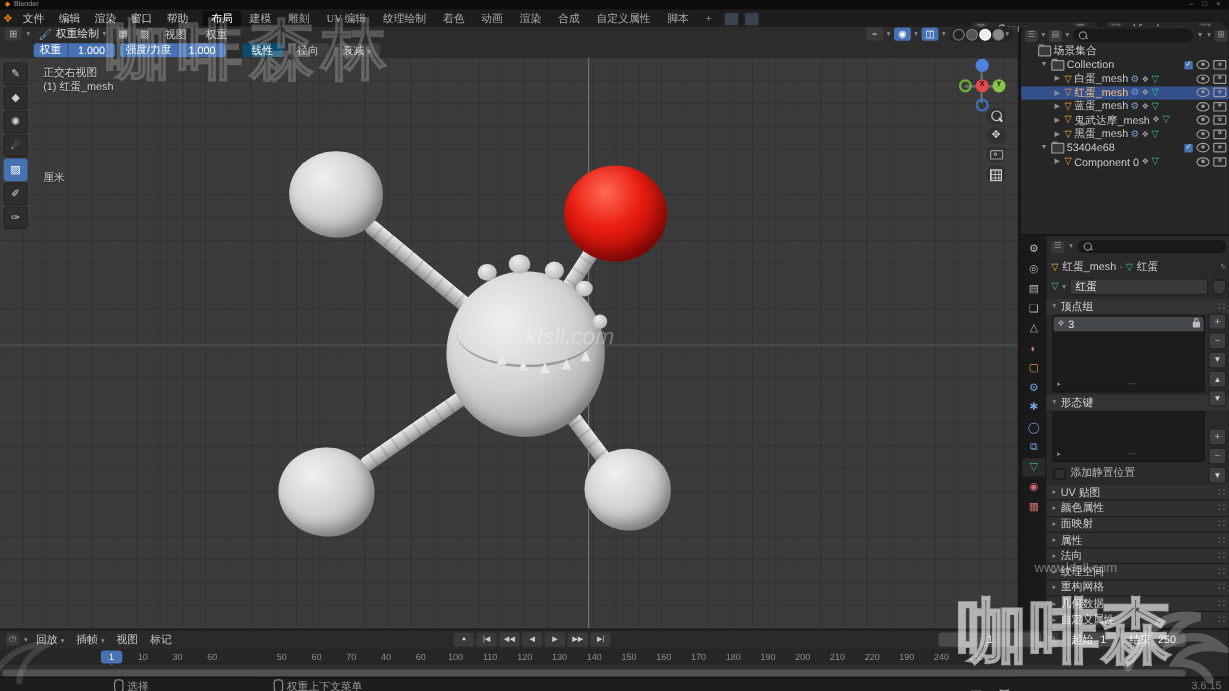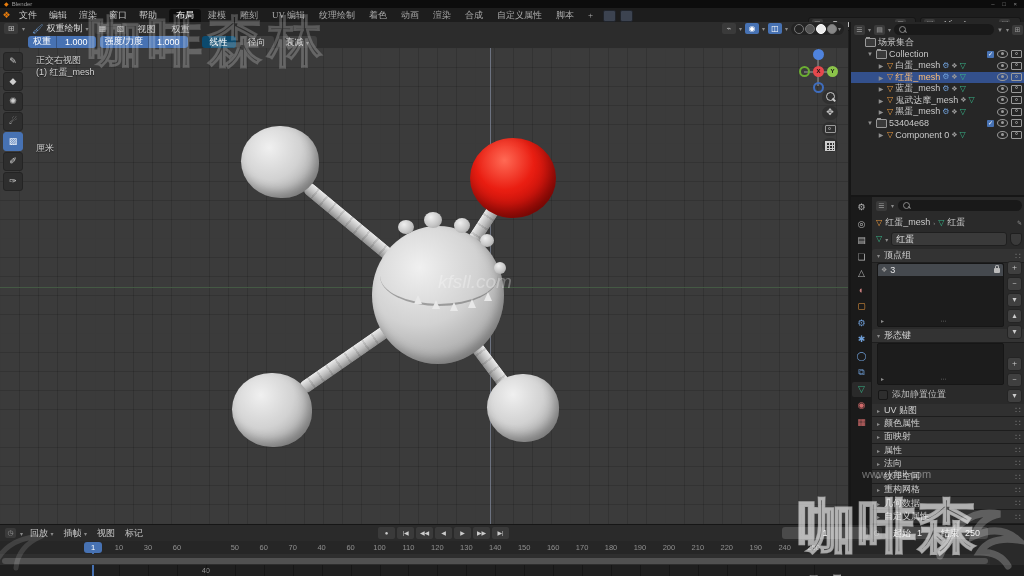--- a/index.html
+++ b/index.html
@@ -638,20 +638,25 @@
         <span class="tick-line" style="left: 784.666px;"></span>
         <span class="tick-lab" style="left: 813.606px;">250</span>
         <span class="tick-line" style="left: 813.606px;"></span>
         <span id="playhead-badge" style="left: 93px;">1</span>
         <span id="playhead-line" style="left: 92px;"></span>
       </div>
     <div id="tl-channels"></div>
     <div id="tl-scroll"></div>
   </div>
 
+  <div class="abs" id="statusbar">
+    <span class="abs" style="left:95px;top:1px;"><span class="mouse"></span><span>选择</span></span>
+    <span class="abs" style="left:228px;top:1px;"><span class="mouse"></span><span>权重上下文菜单</span></span>
+    <span id="version">3.6.15</span>
+  </div>
 
   <div class="abs wm-outline" style="left:88px;top:6px;font-size:54px;letter-spacing:6px;">咖啡森林</div>
   <div class="abs" id="wm-url" style="left:862px;top:468px;">www.kfsll.com</div>
   <div class="abs" id="wm-br" style="left:798px;top:488px;">咖啡森林</div>
   <svg class="abs swirl" style="left:930px;top:496px;" width="94" height="80" viewBox="0 0 94 80">
     <path d="M10 60 Q30 10 70 18 Q50 22 44 40 Q70 28 88 44 Q60 40 50 56 Q70 56 78 70" fill="none" stroke="rgba(255,255,255,.5)" stroke-width="7" stroke-linecap="round"></path>
   </svg>
   <svg class="abs swirl" style="left:-12px;top:528px;" width="70" height="48" viewBox="0 0 70 48">
     <path d="M4 44 Q14 10 54 8 Q30 18 28 40" fill="none" stroke="rgba(255,255,255,.28)" stroke-width="5" stroke-linecap="round"></path>
   </svg>

